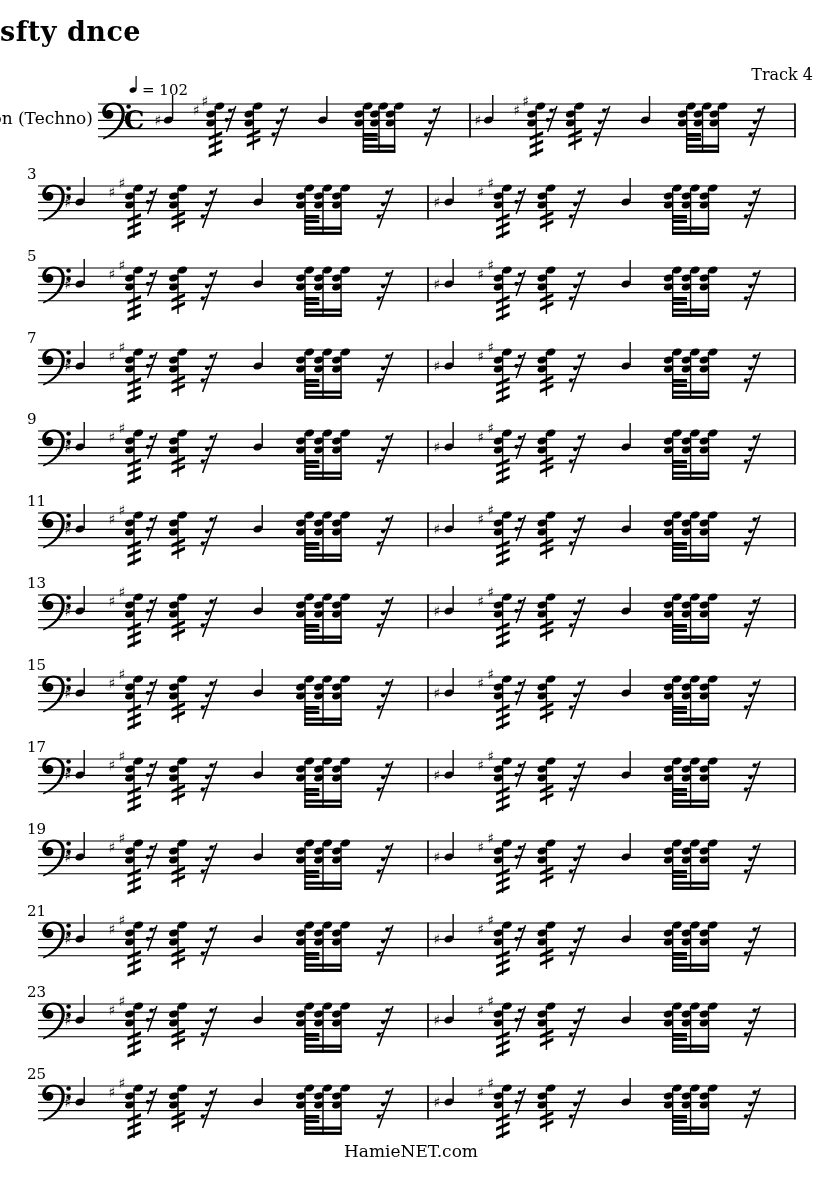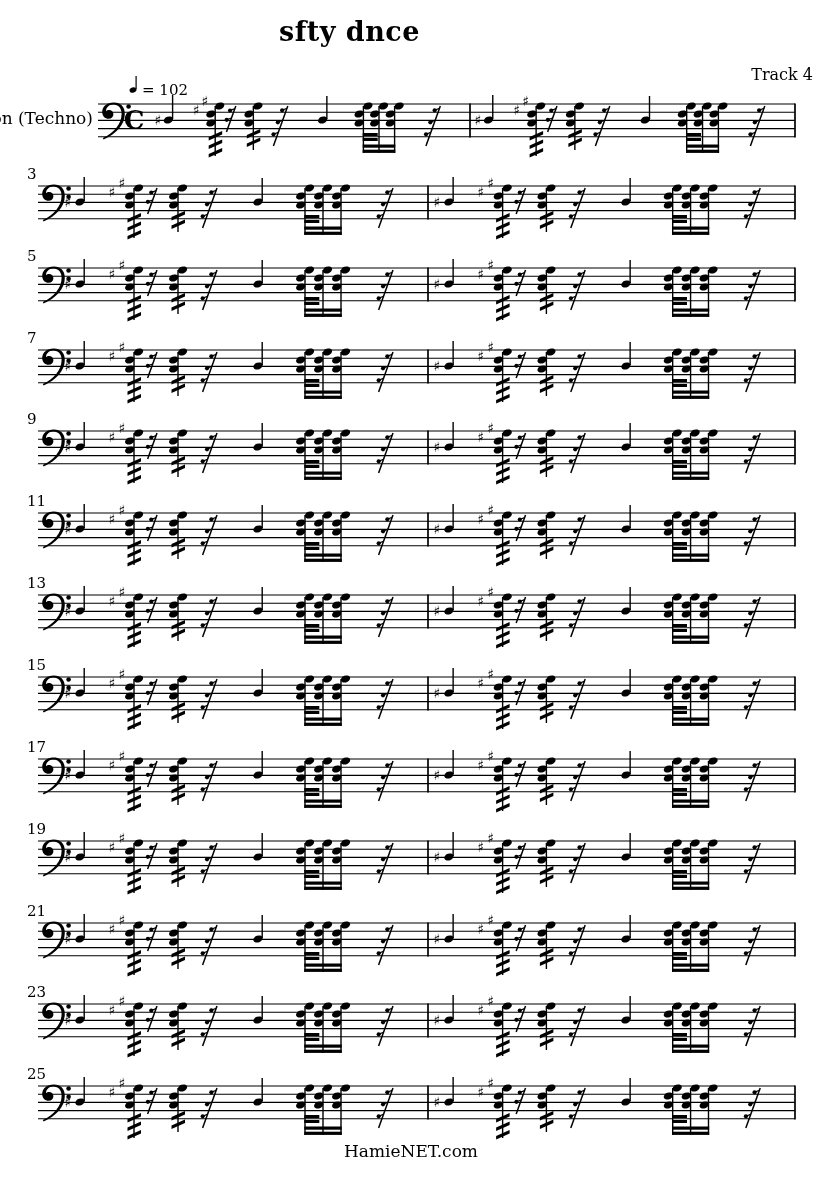--- a/index.html
+++ b/index.html
@@ -1,21 +1,21 @@
 <!DOCTYPE html>
 <html><head>
 <meta charset="utf-8">
 <style>
   html,body{margin:0;padding:0;}
   body{
     width:835px;height:1181px;background:#ffffff;position:relative;overflow:hidden;
     font-family:"DejaVu Serif", serif;color:#000;
   }
   .title{
-    position:absolute;top:16px;left:0;width:699px;text-align:center;
+    position:absolute;top:16px;left:0;width:699px;
     font-size:27px;font-weight:bold;letter-spacing:0.5px;
   }
   .track{position:absolute;top:53px;right:22px;font-size:16px;margin-top:12px;}
   .instrument{position:absolute;top:108px;right:742px;font-size:17px;white-space:nowrap;}
   .footer{position:absolute;top:1141px;left:0;width:822px;text-align:center;font-size:17px;}
   svg text.acc{font-family:"DejaVu Sans", sans-serif;font-weight:bold;}
   svg text.num, svg text.tempo{font-family:"DejaVu Serif", serif;}
   svg text.tsig{font-family:"DejaVu Serif", serif;font-weight:bold;}
 </style>
 </head>

